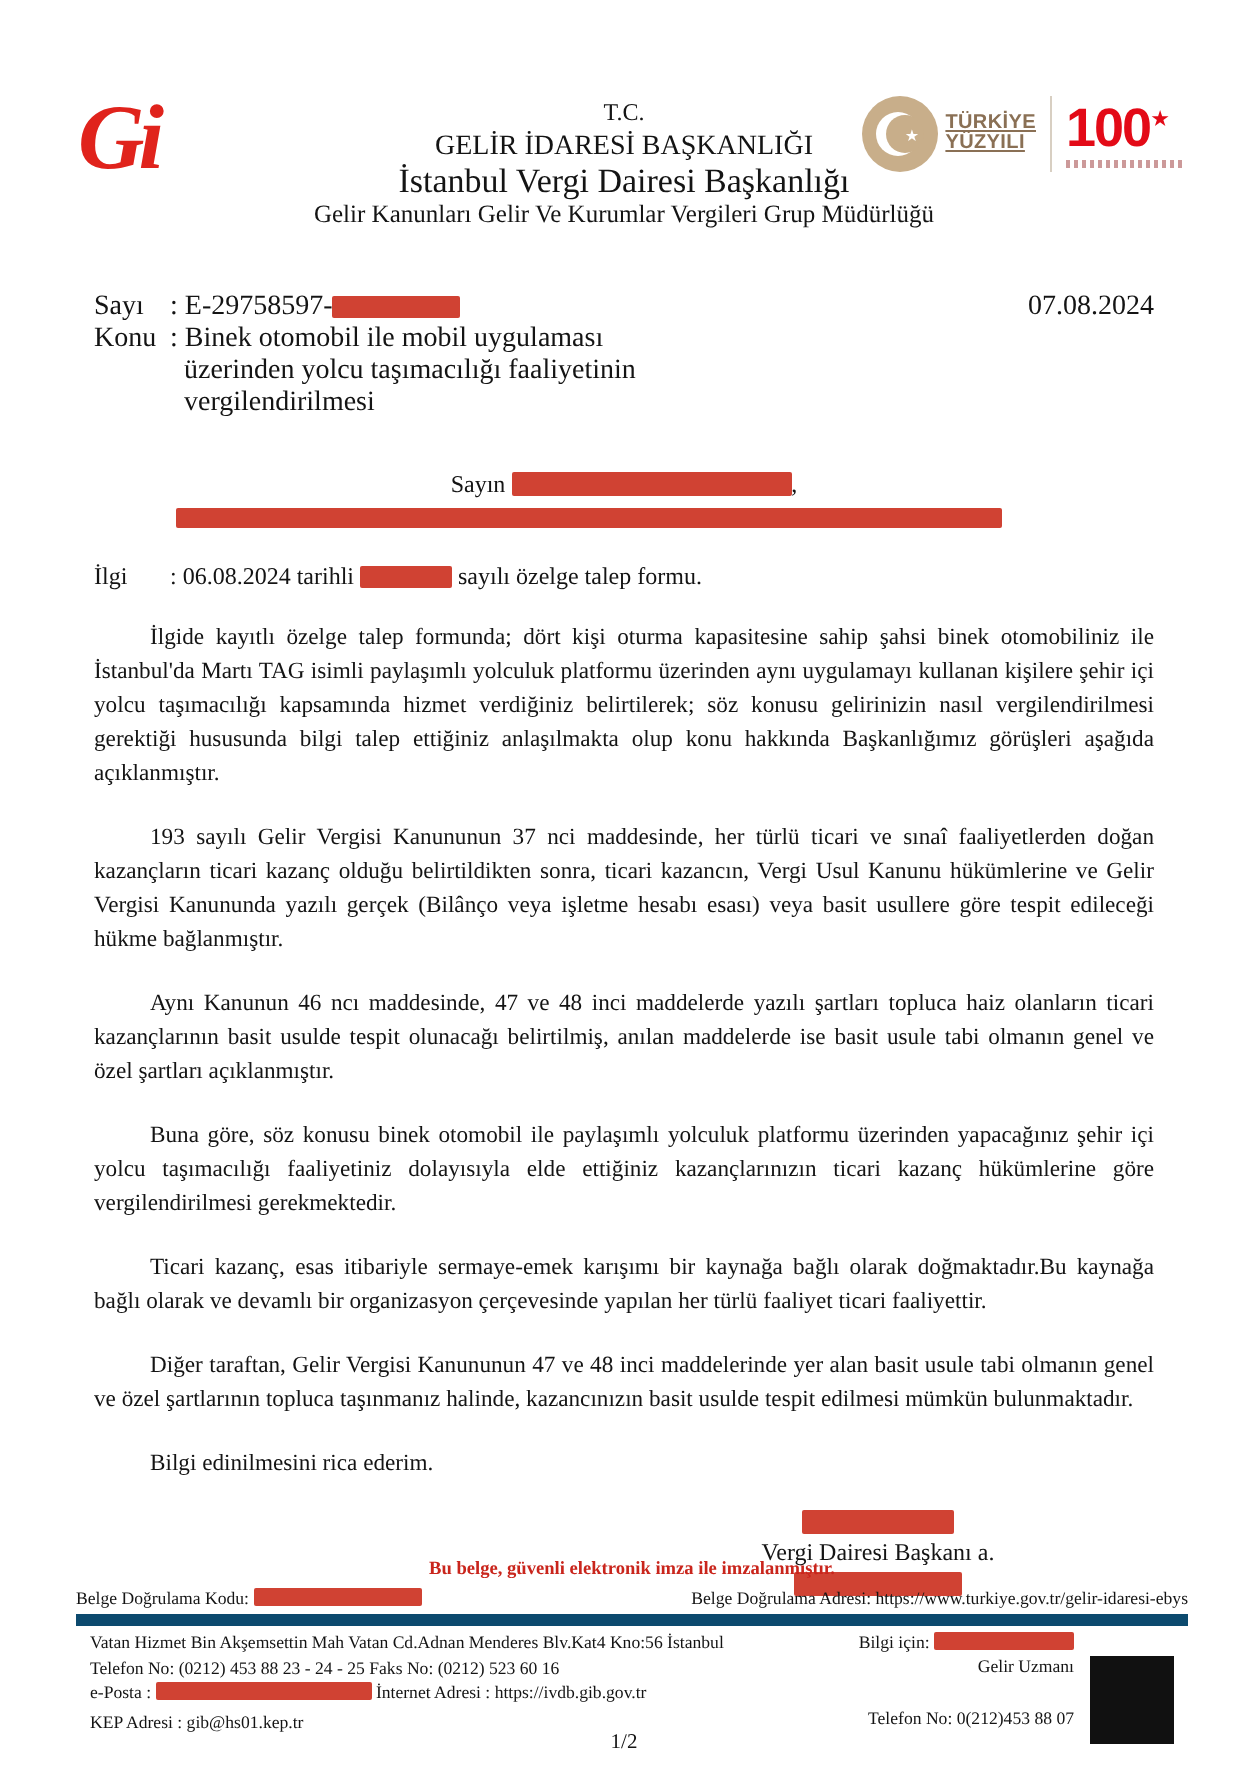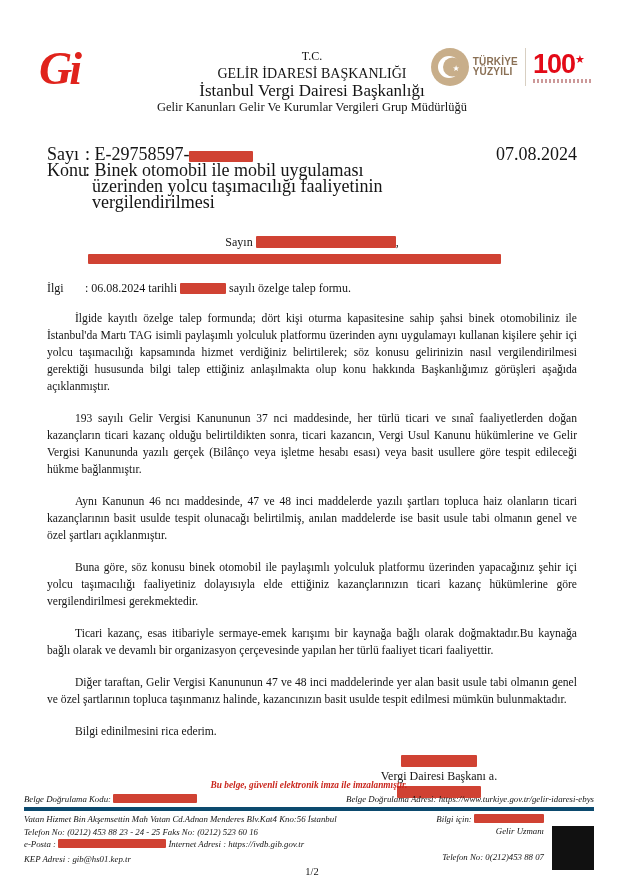--- a/index.html
+++ b/index.html
@@ -20,34 +20,34 @@
   .gib-logo{position:absolute;left:-8px;top:-4px;font-family:"Liberation Serif",serif;
     font-style:italic;font-weight:700;font-size:46px;color:#e0231c;letter-spacing:-3px;}
   .title-block{text-align:center;line-height:17px;padding-top:2px;}
   .t-tc{font-size:12px;}
   .t-org{font-size:14px;}
   .t-dept{font-size:17px;}
   .t-unit{font-size:12.5px;}
   .right-logos{position:absolute;right:-14px;top:2px;display:flex;align-items:center;gap:7px;}
   .ty-logo{display:flex;align-items:center;gap:4px;}
   .ty-text{font-family:"Liberation Sans",sans-serif;font-weight:bold;font-size:10px;
-    line-height:10px;color:var(--brown);letter-spacing:.2px;}
+    line-height:10px;color:var(--brown);letter-spacing:.2px;text-decoration:underline;}
   .logo-divider{width:1px;height:38px;background:#d8cfc2;}
   .logo-100{text-align:left;}
   .logo-100 .num{font-family:"Liberation Sans",sans-serif;font-weight:bold;font-size:27px;
     line-height:26px;color:var(--flag-red);letter-spacing:-1px;}
   .logo-100 .star{color:var(--flag-red);font-size:11px;vertical-align:10px;}
   .logo-100-caption{margin-top:2px;width:58px;height:4px;
     background:repeating-linear-gradient(90deg,#c99 0 2px,transparent 2px 4px);}
 
   
   .redact{display:inline-block;background:var(--redact);height:11px;vertical-align:-2px;border-radius:1px;}
 
   
-  .meta{margin-top:18px;font-size:18px;line-height:16px;}
+  .meta{margin-top:18px;font-size:14px;line-height:16px;}
   .meta-row{display:flex;}
   .meta-label{width:38px;flex:none;}
   .meta-date{margin-left:auto;}
   .hang{padding-left:7px;}
 
   
   .recipient{margin-top:25px;text-align:center;font-size:12px;}
   .wide-redact{height:10px;background:var(--redact);margin:4px 76px 0 41px;border-radius:1px;}
 
   
@@ -57,25 +57,25 @@
   .body{margin-top:14px;}
   .body p{font-size:11.6px;line-height:17px;text-align:justify;text-indent:28px;margin-bottom:15px;}
   .closing{text-align:left;}
 
   
   .signature{width:220px;margin:8px 28px 0 auto;text-align:center;font-size:12px;line-height:15px;}
   .signature .redact{display:block;margin:0 auto 2px;}
   .signature .r2{margin-top:2px;}
 
   
-  .footer{position:absolute;left:24px;right:30px;top:768px;font-size:8.8px;line-height:11.5px;font-style:italic;}
+  .footer{position:absolute;left:38px;right:30px;top:768px;font-size:8.8px;line-height:11.5px;}
   .esign{color:var(--red-text);font-weight:bold;text-align:center;font-size:9.3px;margin-bottom:2px;}
-  .f-row1{display:flex;justify-content:space-between;border-bottom:4px solid #0c4a6e;padding-bottom:2px;}
+  .f-row1{display:flex;justify-content:space-between;border-bottom:6px solid #0c4a6e;padding-bottom:2px;}
   .f-redact{display:inline-block;background:var(--redact);height:9px;vertical-align:-1px;border-radius:1px;}
-  .f-cols{display:flex;justify-content:space-between;padding-top:3px;}
+  .f-cols{display:flex;justify-content:center;padding-top:3px;}
   .f-left{width:352px;}
   .f-left > div{margin-bottom:1px;}
   .f-left .kep{margin-top:3px;}
   .f-right{width:190px;text-align:right;padding-right:50px;position:relative;}
   .black-box{position:absolute;right:0;top:12px;width:42px;height:44px;background:#111;}
   .f-right .tel2{margin-top:15px;}
 
   .pagenum{position:absolute;left:0;right:0;top:854px;text-align:center;font-size:10.5px;}
 </style>
 </head>

